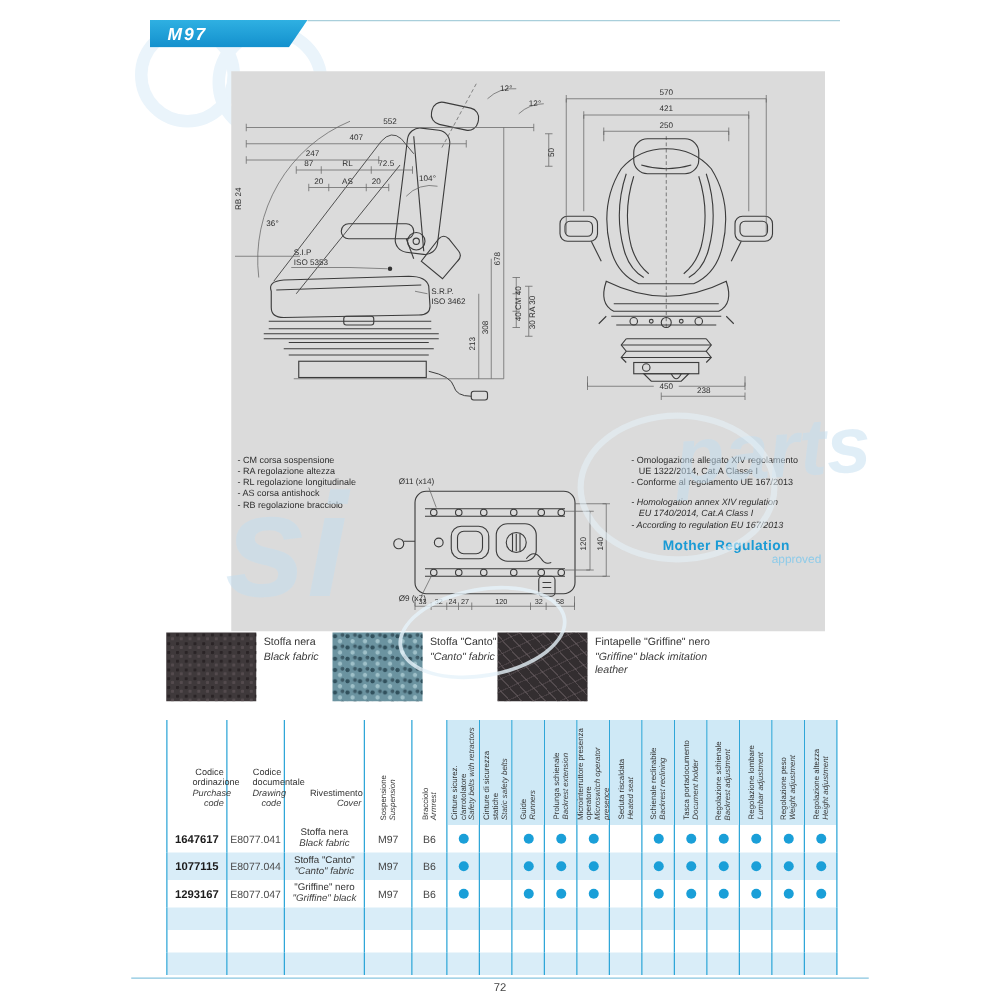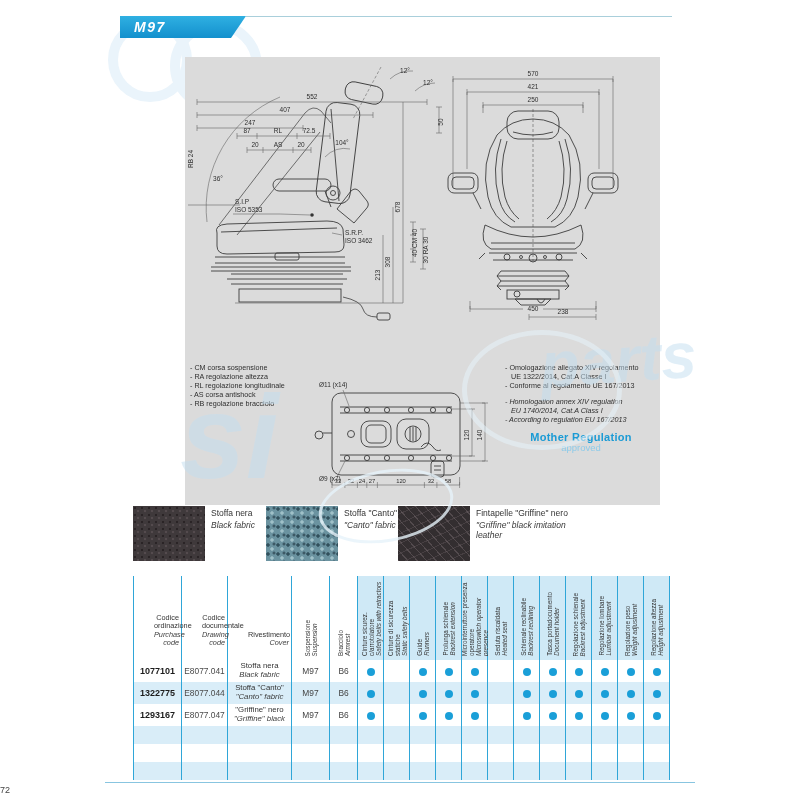--- a/index.html
+++ b/index.html
@@ -21,21 +21,21 @@
 
   
   .panel{position:absolute;left:185px;top:57px;width:475px;height:448px;background:#dbdbdb;z-index:1}
   svg text{font-family:"Liberation Sans",sans-serif;fill:#2e2e2e}
   .legend{position:absolute;left:5px;top:306px;width:136px;font-size:7.2px;line-height:9px;color:#2e2e2e}
   .lg-en{margin-top:7px;font-style:italic;color:#3a3a3a}
   .homo{position:absolute;left:320px;top:306px;width:152px;font-size:7.2px;line-height:9px;color:#2e2e2e}
   .hm-en{margin-top:7px;font-style:italic}
   .homo .ind{padding-left:6px}
   .mother{margin-top:9px;text-align:center;font-weight:bold;font-size:11px;color:#1b9bd5;letter-spacing:.3px}
-  .approved{text-align:center;font-size:9.5px;color:#8ecbe9;margin-top:1px}
+  .approved{text-align:right;font-size:9.5px;color:#8ecbe9;margin-top:1px}
 
   
   .wm-text{position:absolute;z-index:3;pointer-events:none;color:#c3def0;opacity:.5;
            font-style:italic;font-weight:bold;line-height:1}
   .wm-ellipse{position:absolute;z-index:3;pointer-events:none;border:3px solid #e6f2fa;border-radius:50%;opacity:.8}
 
   
   .swatches{position:absolute;left:0;top:506px;width:800px;height:62px;z-index:2}
   .swatch{position:absolute;width:72px;height:55px}
   .tex1{background-color:#3f393b;
@@ -72,21 +72,21 @@
   .spec td.c2{font-size:8.4px;text-align:center;color:#4a4a4a}
   .spec td.c3{text-align:center}
   .cit{font-size:7.8px;line-height:8.6px;color:#333}
   .cen{font-size:7.8px;line-height:8.6px;font-style:italic;color:#3d3d3d}
   .spec td.cc{font-size:8.4px;text-align:center;color:#444}
   .spec td.cf{text-align:center}
   .dot{display:inline-block;width:8px;height:8px;border-radius:50%;background:#1a9fd8;vertical-align:middle}
 
   
   .foot-rule{position:absolute;left:105px;top:782px;width:590px;height:1px;background:#88c5e0}
-  .page-num{position:absolute;left:0;top:785px;width:800px;font-size:9px;color:#444}
+  .page-num{position:absolute;left:0;top:785px;width:800px;text-align:center;font-size:9px;color:#444}
 </style>
 </head>
 <body>
 
 <div class="wm-circle" style="left:108px;top:18px;width:64px;height:64px"></div>
 <div class="wm-circle" style="left:170px;top:20px;width:72px;height:72px"></div>
 
 <div class="badge">
     <span>M97</span>
   </div>
@@ -433,21 +433,21 @@
         <th class="th-f">
           <div class="rot">
             <span class="rit">Regolazione altezza</span>
             <span class="ren">Height adjustment</span>
           </div>
         </th>
       </tr>
   </thead>
   <tbody id="tbody">
       <tr>
-        <td class="c1">1077101</td>
+        <td class="c1">1647617</td>
         <td class="c2">E8077.041</td>
         <td class="c3">
           <div class="cit">Stoffa nera</div>
           <div class="cen">Black fabric</div>
         </td>
         <td class="cc">M97</td>
         <td class="cc">B6</td>
         <td class="cf"><span class="dot"></span></td>
         <td class="cf"></td>
         <td class="cf"><span class="dot"></span></td>
@@ -455,21 +455,21 @@
         <td class="cf"><span class="dot"></span></td>
         <td class="cf"></td>
         <td class="cf"><span class="dot"></span></td>
         <td class="cf"><span class="dot"></span></td>
         <td class="cf"><span class="dot"></span></td>
         <td class="cf"><span class="dot"></span></td>
         <td class="cf"><span class="dot"></span></td>
         <td class="cf"><span class="dot"></span></td>
       </tr>
       <tr class="alt">
-        <td class="c1">1322775</td>
+        <td class="c1">1077115</td>
         <td class="c2">E8077.044</td>
         <td class="c3">
           <div class="cit">Stoffa "Canto"</div>
           <div class="cen">"Canto" fabric</div>
         </td>
         <td class="cc">M97</td>
         <td class="cc">B6</td>
         <td class="cf"><span class="dot"></span></td>
         <td class="cf"></td>
         <td class="cf"><span class="dot"></span></td>

